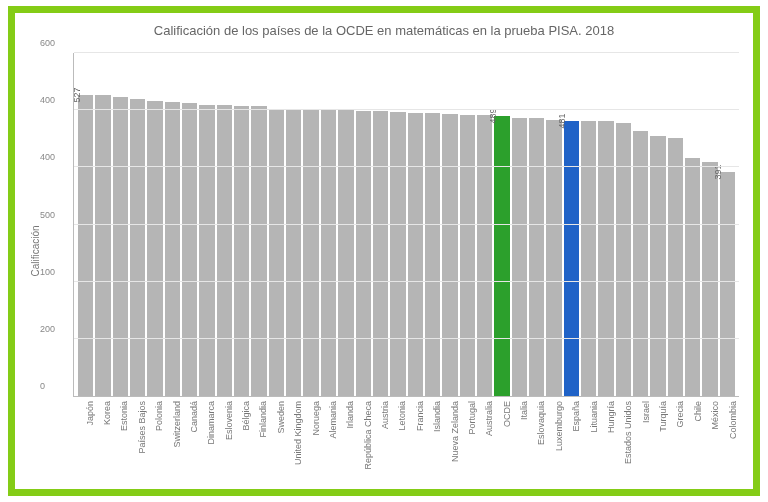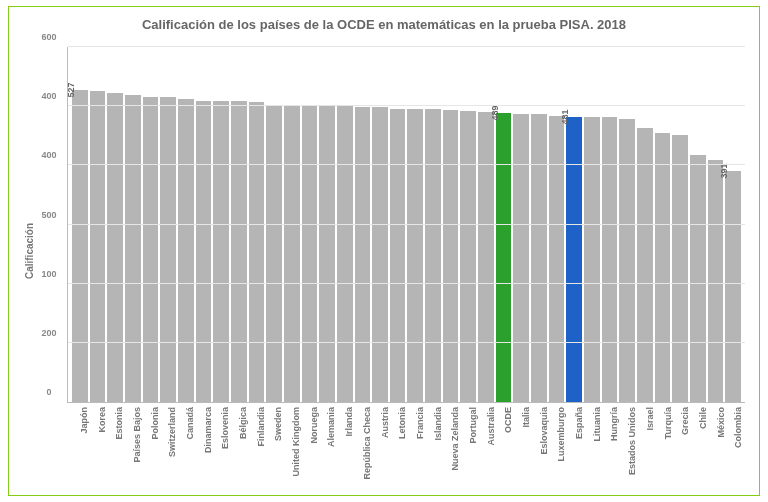--- a/index.html
+++ b/index.html
@@ -9,22 +9,21 @@
     height: 502px;
     background: #ffffff;
     font-family: Arial, Helvetica, sans-serif;
     color: #666;
     position: relative;
     overflow: hidden;
   }
   .chart-wrap {
     position: absolute;
     left: 8px; top: 6px; right: 8px; bottom: 6px;
-    border: 1px solid #84cc16;
-    font-weight: bold;
+    border: 7px solid #84cc16;
   }
   .title {
     text-align: center;
     font-size: 13px;
     color: #666;
     padding: 10px 0 4px 0;
   }
   .plot {
     position: absolute;
     left: 58px;
@@ -37,21 +36,21 @@
   .grid-line {
     position: absolute;
     left: 0; right: 0;
     height: 0;
     border-top: 1px solid #e6e6e6;
   }
   .y-tick {
     position: absolute;
     left: -34px;
     width: 30px;
-    text-align: center;
+    text-align: left;
     font-size: 9px;
     color: #888;
     transform: translateY(-50%);
   }
   .y-label {
     position: absolute;
     left: 20px;
     top: 50%;
     transform: translate(-50%, -50%) rotate(-90deg);
     transform-origin: center;

